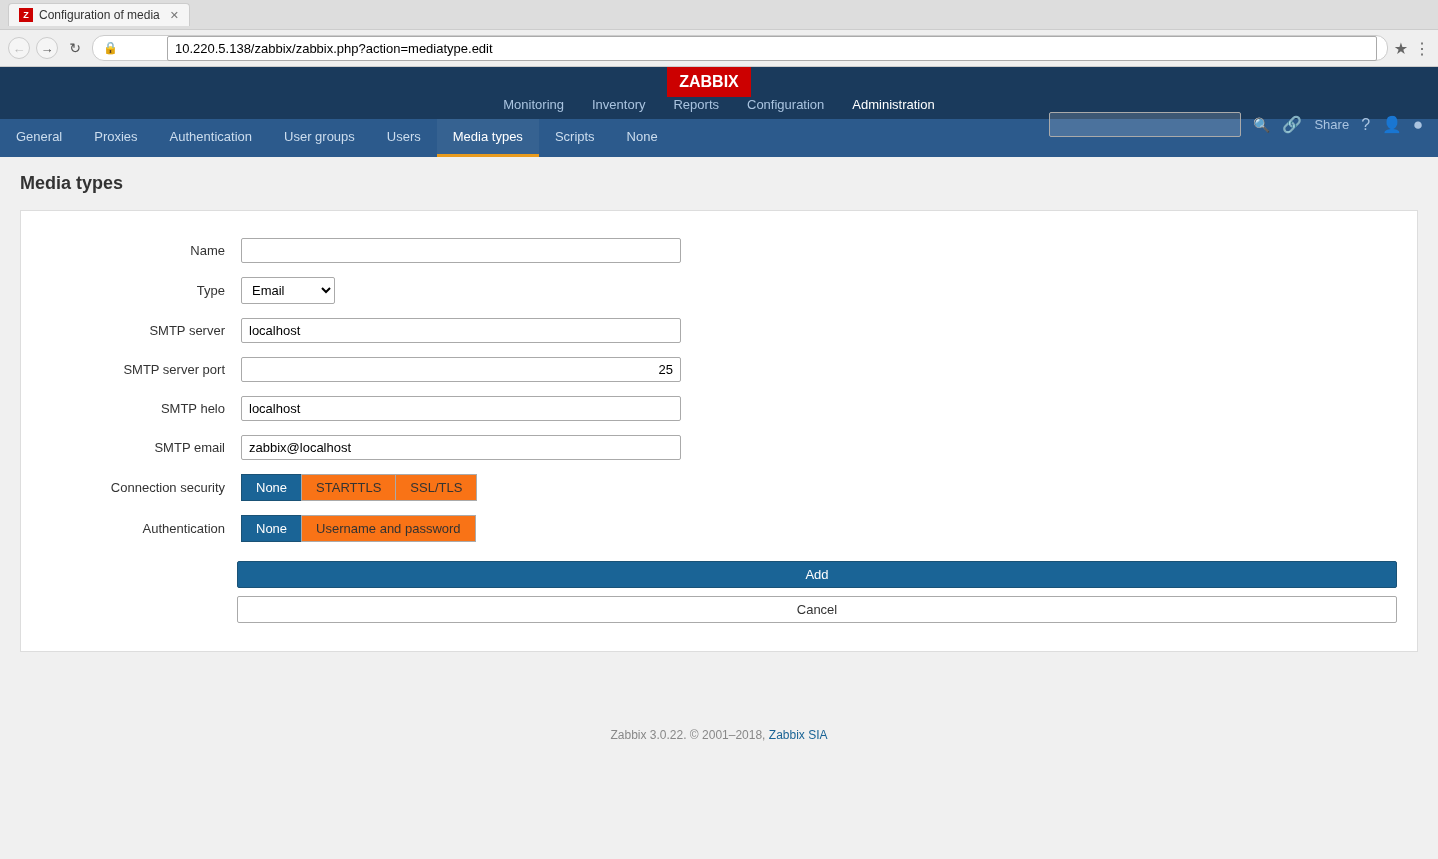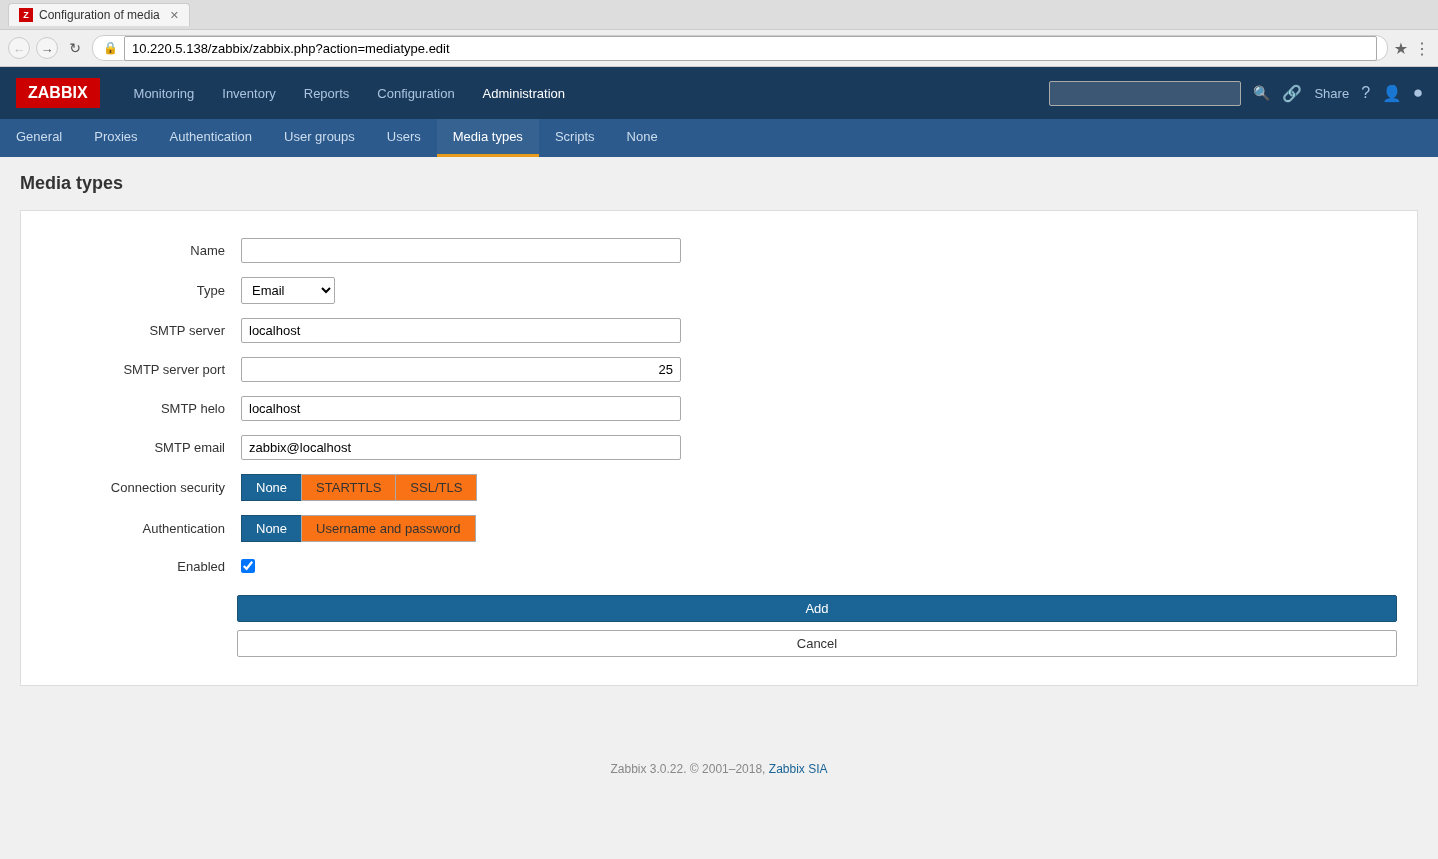--- a/index.html
+++ b/index.html
@@ -88,30 +88,32 @@
       font-size: 13px;
       height: 26px;
       gap: 6px;
     }
     .address-bar .lock-icon { font-size: 12px; color: #888; }
     .address-bar input {
       border: none;
       outline: none;
       flex: 1;
       font-size: 13px;
+      margin-left: 43px;
     }
     .star-icon, .menu-icon { font-size: 16px; color: #666; cursor: pointer; }
 
     
     .app-header {
       background: #1a3a5c;
       display: flex;
       align-items: center;
       padding: 0 16px;
       height: 52px;
+      flex-direction: column;
     }
     .zabbix-logo {
       background: #cc0000;
       color: white;
       font-weight: bold;
       font-size: 16px;
       padding: 6px 12px;
       margin-right: 20px;
     }
     .main-nav {
@@ -414,28 +416,20 @@
     <div class="form-row">
       <label class="form-label">Authentication</label>
       <div class="form-control">
         <div class="btn-group">
           <div class="btn-group-item active">None</div>
           <div class="btn-group-item">Username and password</div>
         </div>
       </div>
     </div>
 
-    <div class="form-row">
-      <label class="form-label">Enabled</label>
-      <div class="form-control">
-        <div class="checkbox-wrap">
-          <input type="checkbox" checked="" style="">
-        </div>
-      </div>
-    </div>
 
     <div class="action-row">
       <button class="btn-add">Add</button>
       <button class="btn-cancel">Cancel</button>
     </div>
 
   </div>
 </div>
 
 <div class="footer">

